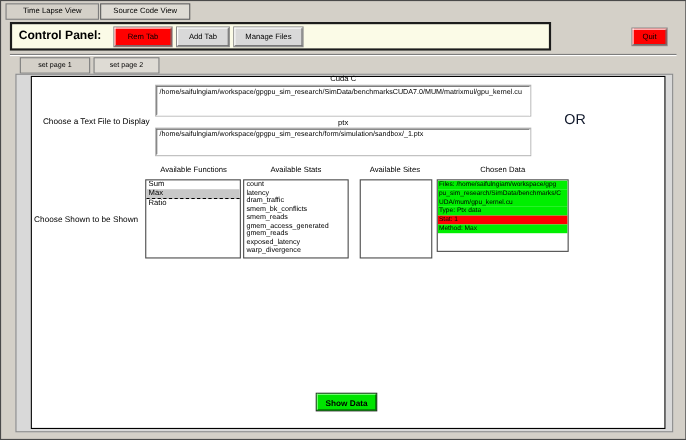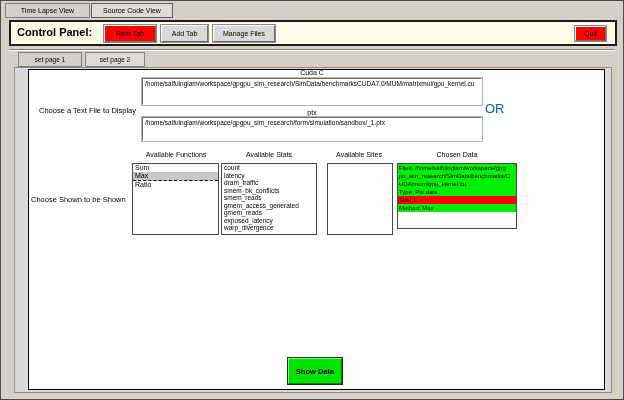--- a/index.html
+++ b/index.html
@@ -5,21 +5,21 @@
   html,body{margin:0;padding:0;}
   body{width:624px;height:400px;font-family:"Liberation Sans","DejaVu Sans",sans-serif;background:#9a9a9a;}
   .window{position:relative;width:622px;height:398px;background:#d4d0c8;border:1px solid #4a4a4a;overflow:hidden;}
 
   
   .toptab{position:absolute;top:2px;height:15px;background:#d4d0c8;border:1px solid #7d7d7d;
           font-size:7px;line-height:14px;text-align:center;color:#000;box-sizing:border-box;}
   .toptab.active{background:#dedbd4;border-color:#5c5c5c;}
 
   
-  .cpanel{position:absolute;left:8px;top:19px;width:608px;height:26px;background:#fbfbe7;
+  .cpanel{position:absolute;left:8px;top:19px;width:492px;height:26px;background:#fbfbe7;
           border:2px solid #1c1c1c;box-sizing:border-box;}
   .cpanel-title{position:absolute;left:6px;top:4px;font-size:11px;font-weight:bold;color:#000;}
   .tkbtn{position:absolute;top:3px;height:17px;background:#d9d9d9;border:1px solid;
          border-color:#ffffff #6e6e6e #6e6e6e #ffffff;box-shadow:0 0 0 1px #8a8a8a;
          font-size:7px;line-height:15px;text-align:center;box-sizing:border-box;color:#000;cursor:pointer;
          font-family:"Liberation Sans","DejaVu Sans",sans-serif;padding:0;}
   .tkbtn.red{background:#ff0000;}
   .separator{position:absolute;left:8px;top:48px;width:606px;height:0;
              border-top:1px solid #7d7d7d;border-bottom:1px solid #ffffff;}
 
@@ -31,33 +31,33 @@
   
   .outer-frame{position:absolute;left:13px;top:66px;width:598px;height:326px;
                background:#d9d9d9;border:1px solid #8a8a8a;box-sizing:border-box;}
   .white-panel{position:absolute;left:27px;top:68px;width:577px;height:321px;background:#ffffff;
                border:1px solid #000000;box-sizing:border-box;}
 
   .lbl{position:absolute;color:#000;}
   .entry{position:absolute;background:#ffffff;border:1px solid;border-color:#6e6e6e #ffffff #ffffff #6e6e6e;
          box-shadow:0 0 0 1px #b5b5b5;box-sizing:border-box;font-size:6.5px;line-height:8px;
          padding:1px 2px;white-space:nowrap;overflow:hidden;color:#000;}
-  .or{position:absolute;font-size:13px;color:#0369a1;}
+  .or{position:absolute;font-size:13px;color:#0f172a;margin-left:28px;}
 
   .listhead{position:absolute;top:150px;font-size:7px;text-align:center;color:#000;}
   .listbox{position:absolute;top:162px;background:#ffffff;border:1px solid #4a4a4a;
            box-sizing:border-box;overflow:hidden;}
   .li{font-size:7px;line-height:8px;padding-left:2px;white-space:nowrap;color:#000;}
   .li.sel{background:#c8c8c8;border-bottom:1px dashed #000;}
   .li.small{font-size:6.5px;line-height:7.5px;}
   .crow{font-size:6px;line-height:8px;padding-left:1px;white-space:nowrap;overflow:hidden;color:#000;}
   .crow.green{background:#00ef00;}
   .crow.red{background:#ff0000;}
 
-  .showbtn{position:absolute;left:287px;top:357px;width:54px;height:26px;background:#00e400;
+  .showbtn{position:absolute;left:287px;top:357px;width:54px;height:15px;background:#00e400;
            border:1px solid;border-color:#7dff7d #007d00 #007d00 #7dff7d;box-shadow:0 0 0 1px #2b2b2b;
            font-size:7.5px;font-weight:bold;line-height:15px;text-align:center;box-sizing:border-box;
            cursor:pointer;color:#000;font-family:"Liberation Sans","DejaVu Sans",sans-serif;padding:0;}
 </style>
 </head>
 <body>
 
 <div class="window">
 
   <div class="toptab" style="left:4px;width:85px;">Time Lapse View</div>

